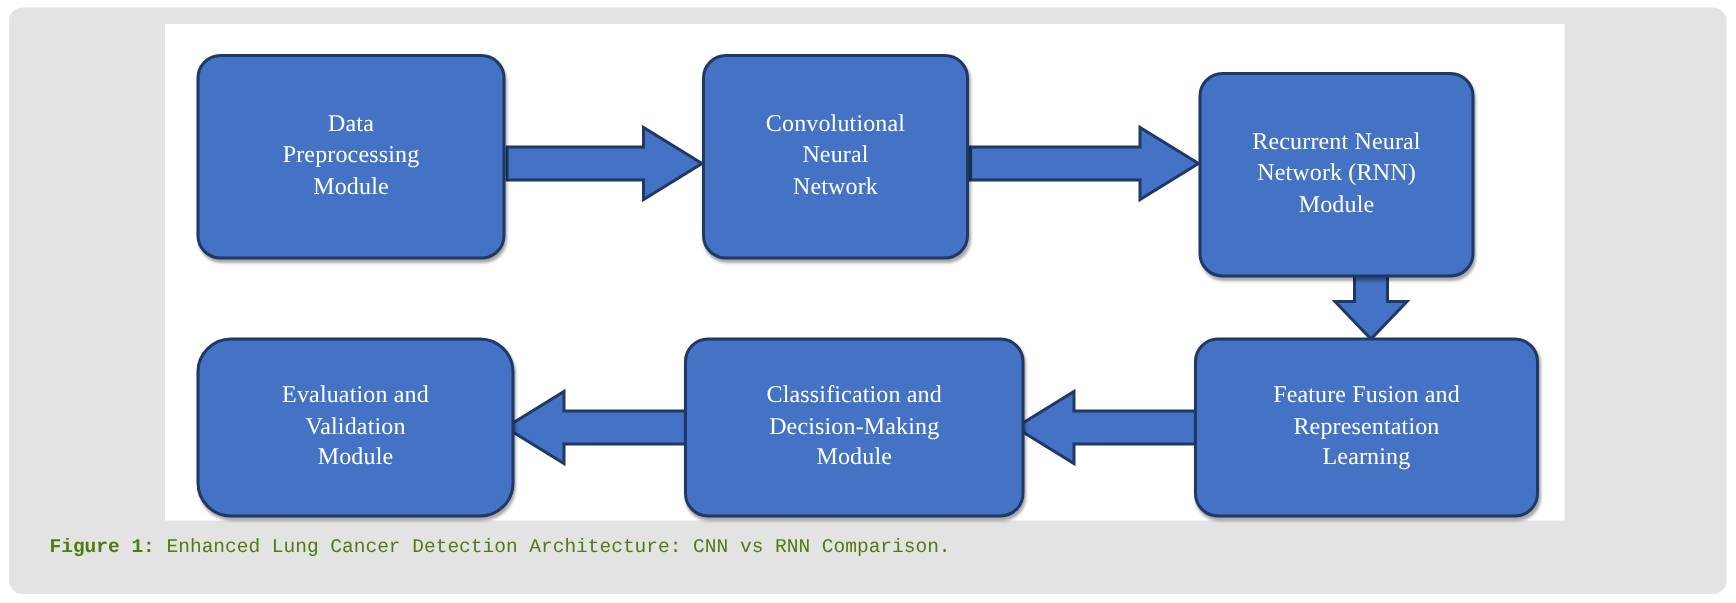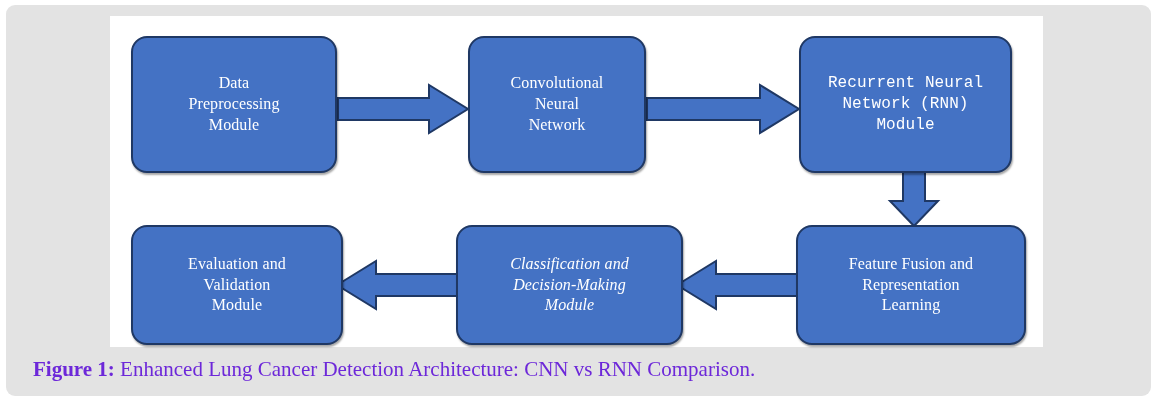--- a/index.html
+++ b/index.html
@@ -72,23 +72,24 @@
     stroke-width: 2;
     stroke-linejoin: miter;
   }
 
   
   #figure-caption {
     position: absolute;
     left: 27px;
     top: 352px;
     width: 1090px;
-    font-size: 21px;
-    color: #6d28d9;
+    font-size: 13px;
+    color: #4d7c0f;
     white-space: nowrap;
+    font-family: Liberation Mono, monospace;
   }
   #figure-caption .caption-lead {
     font-weight: bold;
   }
 </style>
 </head>
 <body>
 
 <div id="figure-card">
 
@@ -107,51 +108,51 @@
     <div class="node-box" style="left:358px; top:20px; width:178px; height:137px;justify-content:center;">
       <span class="node-label">Convolutional
 Neural
 Network</span>
     </div>
 
     <svg class="arrow-svg" style="left:536px; top:68px;" width="155" height="50" viewBox="0 0 155 50">
       <polygon class="arrow-shape" points="1,14 114,14 114,1 153,25 114,49 114,36 1,36"></polygon>
     </svg>
 
-    <div class="node-box" style="left:689px; top:20px; width:213px; height:137px;font-family:Liberation Mono, monospace;">
+    <div class="node-box" style="left:689px; top:32px; width:184px; height:137px;">
       <span class="node-label">Recurrent Neural
 Network (RNN)
 Module</span>
     </div>
 
     <svg class="arrow-svg" style="left:779px; top:155px;" width="50" height="56" viewBox="0 0 50 56">
       <polygon class="arrow-shape" points="14,1 36,1 36,30 49,30 25,55 1,30 14,30"></polygon>
     </svg>
 
     <div class="node-box" style="left:686px; top:209px; width:230px; height:120px;">
       <span class="node-label">Feature Fusion and
 Representation
 Learning</span>
     </div>
 
     <svg class="arrow-svg" style="left:566px; top:244px;" width="125" height="50" viewBox="0 0 125 50">
       <polygon class="arrow-shape" points="1,25 40,1 40,14 123,14 123,36 40,36 40,49"></polygon>
     </svg>
 
-    <div class="node-box" style="left:346px; top:209px; width:227px; height:120px;font-style:italic;">
+    <div class="node-box" style="left:346px; top:209px; width:227px; height:120px;">
       <span class="node-label">Classification and
 Decision-Making
 Module</span>
     </div>
 
     <svg class="arrow-svg" style="left:226px; top:244px;" width="127" height="50" viewBox="0 0 127 50">
       <polygon class="arrow-shape" points="1,25 40,1 40,14 125,14 125,36 40,36 40,49"></polygon>
     </svg>
 
-    <div class="node-box" style="left:21px; top:209px; width:212px; height:120px;">
+    <div class="node-box" style="left:21px; top:209px; width:212px; height:120px;border-radius:23px;">
       <span class="node-label">Evaluation and
 Validation
 Module</span>
     </div>
 
   </div>
 
   <div id="figure-caption">
     <span class="caption-lead">Figure 1:</span><span class="caption-body"> Enhanced Lung Cancer Detection Architecture: CNN vs RNN Comparison.</span>
   </div>

